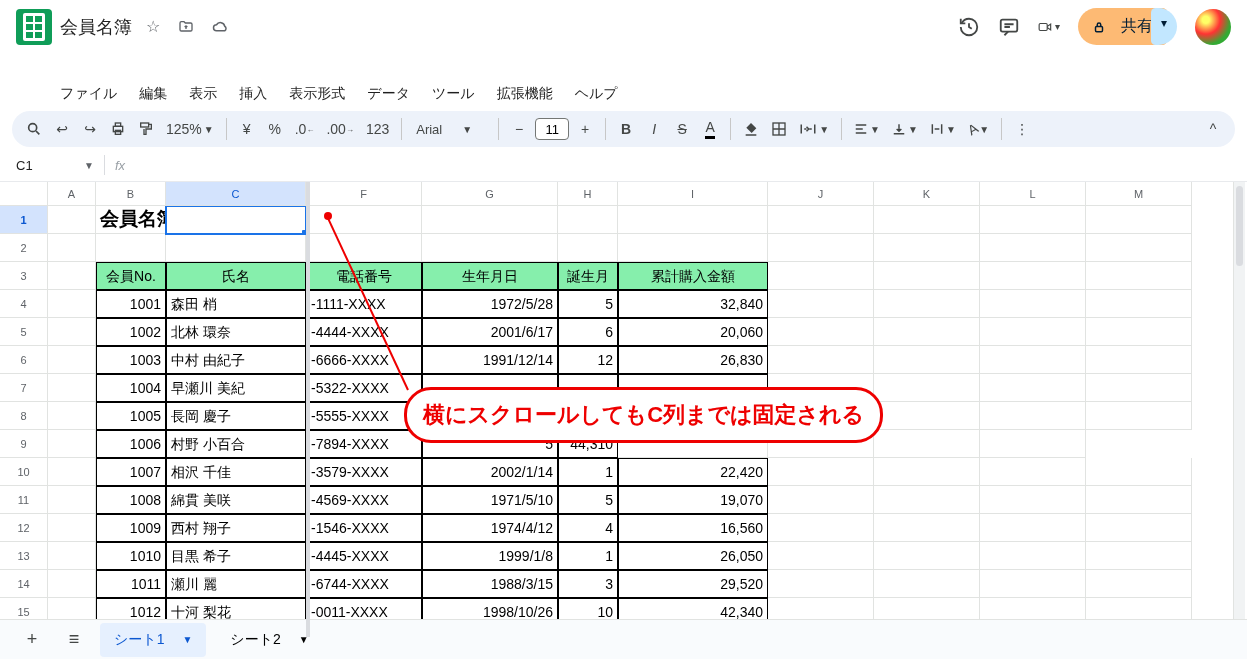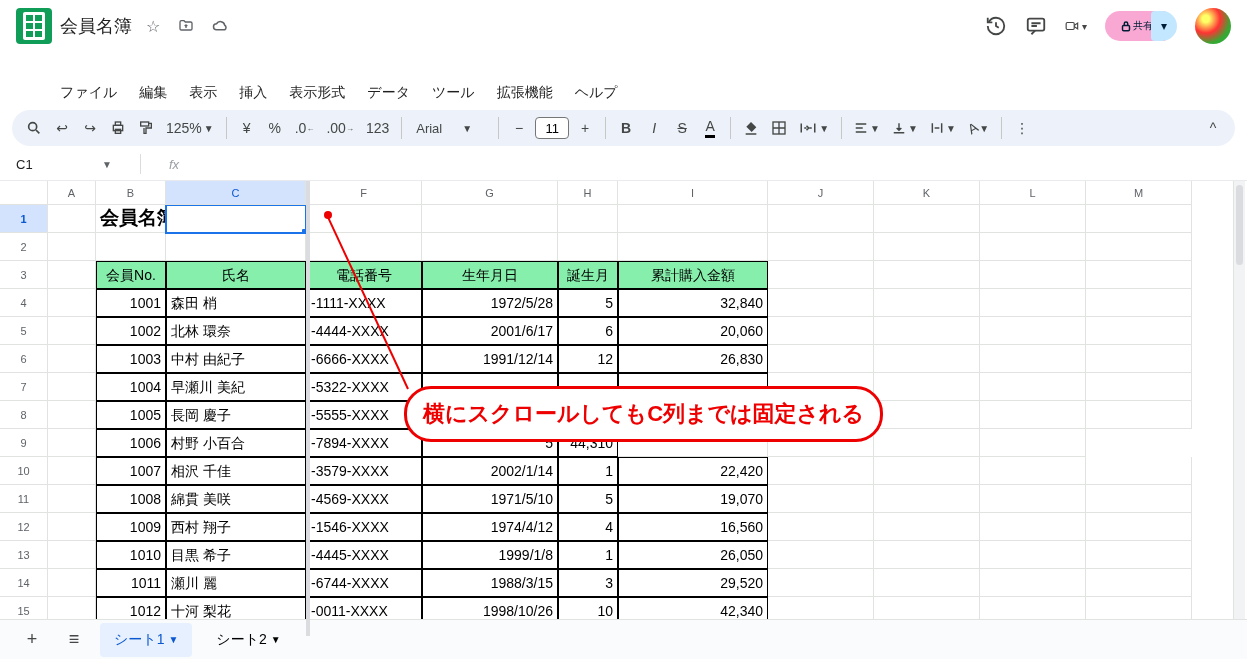--- a/index.html
+++ b/index.html
@@ -6,41 +6,41 @@
 body { background: #fff; width: 1247px; height: 659px; overflow: hidden; position: relative; }
 
 
 .titlebar { display:flex; align-items:center; padding:8px 16px 2px 16px; gap:8px; }
 .doc-icon { width:36px; height:36px; background:#0f9d58; border-radius:4px; display:flex; align-items:center; justify-content:center; }
 .doc-icon-inner { width:22px; height:28px; background:#fff; border-radius:2px; display:grid; grid-template:repeat(3,1fr)/repeat(2,1fr); gap:2px; padding:3px;}
 .doc-icon-inner div{background:#0f9d58;}
 .doc-title { font-size:18px; color:#1f1f1f; }
 .title-icon { color:#5f6368; font-size:16px; cursor:pointer; padding:2px 4px;}
 .right-tools { margin-left:auto; display:flex; align-items:center; gap:18px; }
-.share-btn { background:#f9a8d4; border-radius:20px 5px 5px 20px; padding:8px 14px; font-size:10px; color:#001d35; display:flex; align-items:center; gap:0; }
+.share-btn { background:#fdba74; border-radius:20px 5px 5px 20px; padding:8px 14px; font-size:16px; color:#001d35; display:flex; align-items:center; gap:15px; }
 .share-drop{ background:#c2e7ff; border-radius:5px 20px 20px 5px; padding:8px 10px; font-size:12px; color:#001d35; margin-left:-16px;}
 .avatar { width:36px; height:36px; border-radius:50%; background:radial-gradient(circle at 30% 30%, #ff6 10%, #f33 40%, #3a3 70%); }
 .header-ic { width:22px; height:22px; display:flex; align-items:center; justify-content:center; color:#444746;}
 
 
 .menubar { display:flex; gap:18px; padding:0 16px 6px 58px; font-size:14px; color:#1f1f1f;}
 .menubar span{cursor:pointer; padding:2px 2px;margin-top:36px;}
 
 
 .toolbar-outer{ padding: 0 12px 4px 12px;}
 .toolbar { background:#edf2fa; border-radius:24px; padding:4px 10px; display:flex; align-items:center; gap:4px; }
 .tb-btn{ min-width:24px; height:28px; display:flex; align-items:center; justify-content:center; font-size:14px; color:#444746; border-radius:4px; padding:0 4px; cursor:pointer;}
 .tb-sep{ width:1px; height:22px; background:#c7c7c7; margin:0 4px;}
 .tb-drop{font-size:10px; margin-left:2px;}
 .font-sel{ font-size:13px; padding:0 18px 0 6px;}
 .size-box{ border:1px solid #747775; border-radius:4px; width:34px; height:22px; display:flex; align-items:center; justify-content:center; font-size:13px; background:#fff;}
 .collapse{ margin-left:auto;}
 
 
-.fxbar{ display:flex; align-items:center; padding:4px 0 6px 12px; gap:24px; border-bottom:1px solid #e8eaed; font-size:13px; color:#5f6368;}
+.fxbar{ display:flex; align-items:center; padding:4px 0 6px 12px; gap:6px; border-bottom:1px solid #e8eaed; font-size:13px; color:#5f6368;}
 .namebox{ width:66px; padding:2px 4px; color:#1f1f1f;}
 .fxdrop{font-size:10px;}
 .fxsep{ width:1px; height:20px; background:#dadce0; margin:0 4px;}
 .fx-sym{ font-style:italic; color:#9aa0a6;text-align:center;}
 
 
 .sheet-area{ position:relative; height:455px; overflow:hidden;}
 .grid{ display:grid; grid-template-columns: 48px 48px 70px 140px 116px 136px 60px 150px 106px 106px 106px 106px; }
 .col-head{ background:#fff; border:1px solid #e1e3e1; border-top:none; border-left:none; text-align:center; font-size:11px; color:#5f6368; height:24px; line-height:24px;}
 .row-head{ background:#fff; border:1px solid #e1e3e1; border-left:none; border-top:none; text-align:center; font-size:11px; color:#5f6368; height:28px; line-height:28px;}
@@ -58,21 +58,21 @@
 .grid-body{ height:430px; overflow:hidden;}
 .corner{ background:#fff; border:1px solid #e1e3e1; border-top:none; border-left:none;}
 
 
 .annot-box{ position:absolute; border:3px solid #e00; background:#fff; color:#e00; font-size:22px; font-weight:bold; padding:10px 16px; z-index:20;}
 .annot-dot{ position:absolute; width:8px; height:8px; background:#e00; border-radius:50%; z-index:19;}
 
 
 .tabbar{ position:absolute; bottom:0; left:0; right:0; height:40px; border-top:1px solid #e1e3e1; background:#f9fbfd; display:flex; align-items:center; padding:0 16px; gap:10px;}
 .tab-btn{ font-size:18px; color:#444746; width:32px; text-align:center;}
-.sheet-tab{ padding:8px 14px; font-size:14px; border-radius:4px; display:flex; align-items:center; gap:4px; cursor:pointer;}
+.sheet-tab{ padding:8px 14px; font-size:14px; border-radius:4px; display:flex; align-items:center; gap:18px; cursor:pointer;}
 .sheet-tab.active{ background:#e6f0fe; color:#0b57d0; font-weight:500;}
 .stdrop{font-size:10px;}
 
 .scroll-v{ position:absolute; right:2px; top:0; bottom:0; width:12px; background:#f1f3f4; border-left:1px solid #e1e3e1;}
 .scroll-thumb{ position:absolute; left:2px; right:2px; top:4px; height:80px; background:#dadce0; border-radius:6px;}
 .scroll-h{ position:absolute; bottom:0; left:0; right:14px; height:14px; background:#f9fbfd;}
 
 svg{display:block;}
 </style>
 </head>

